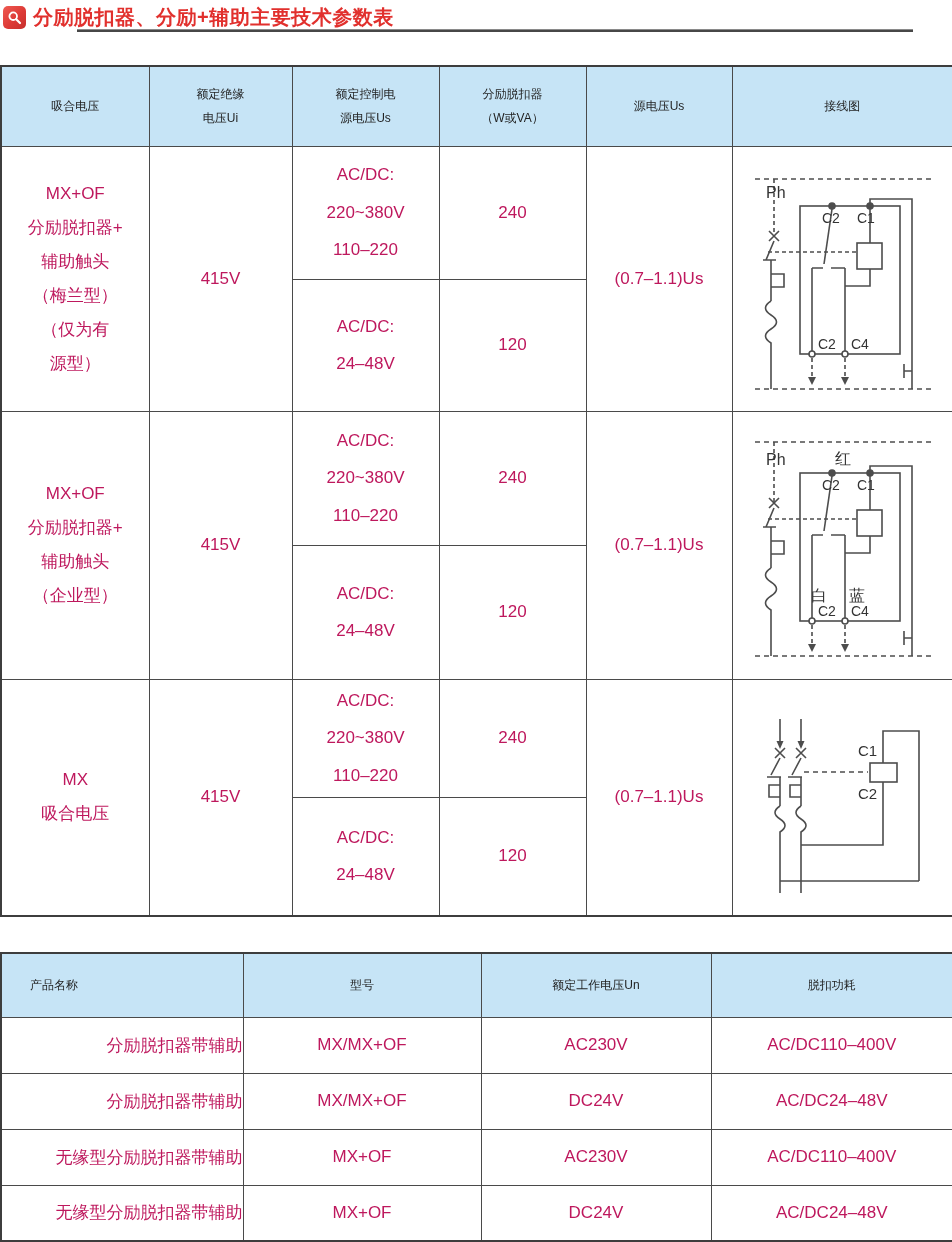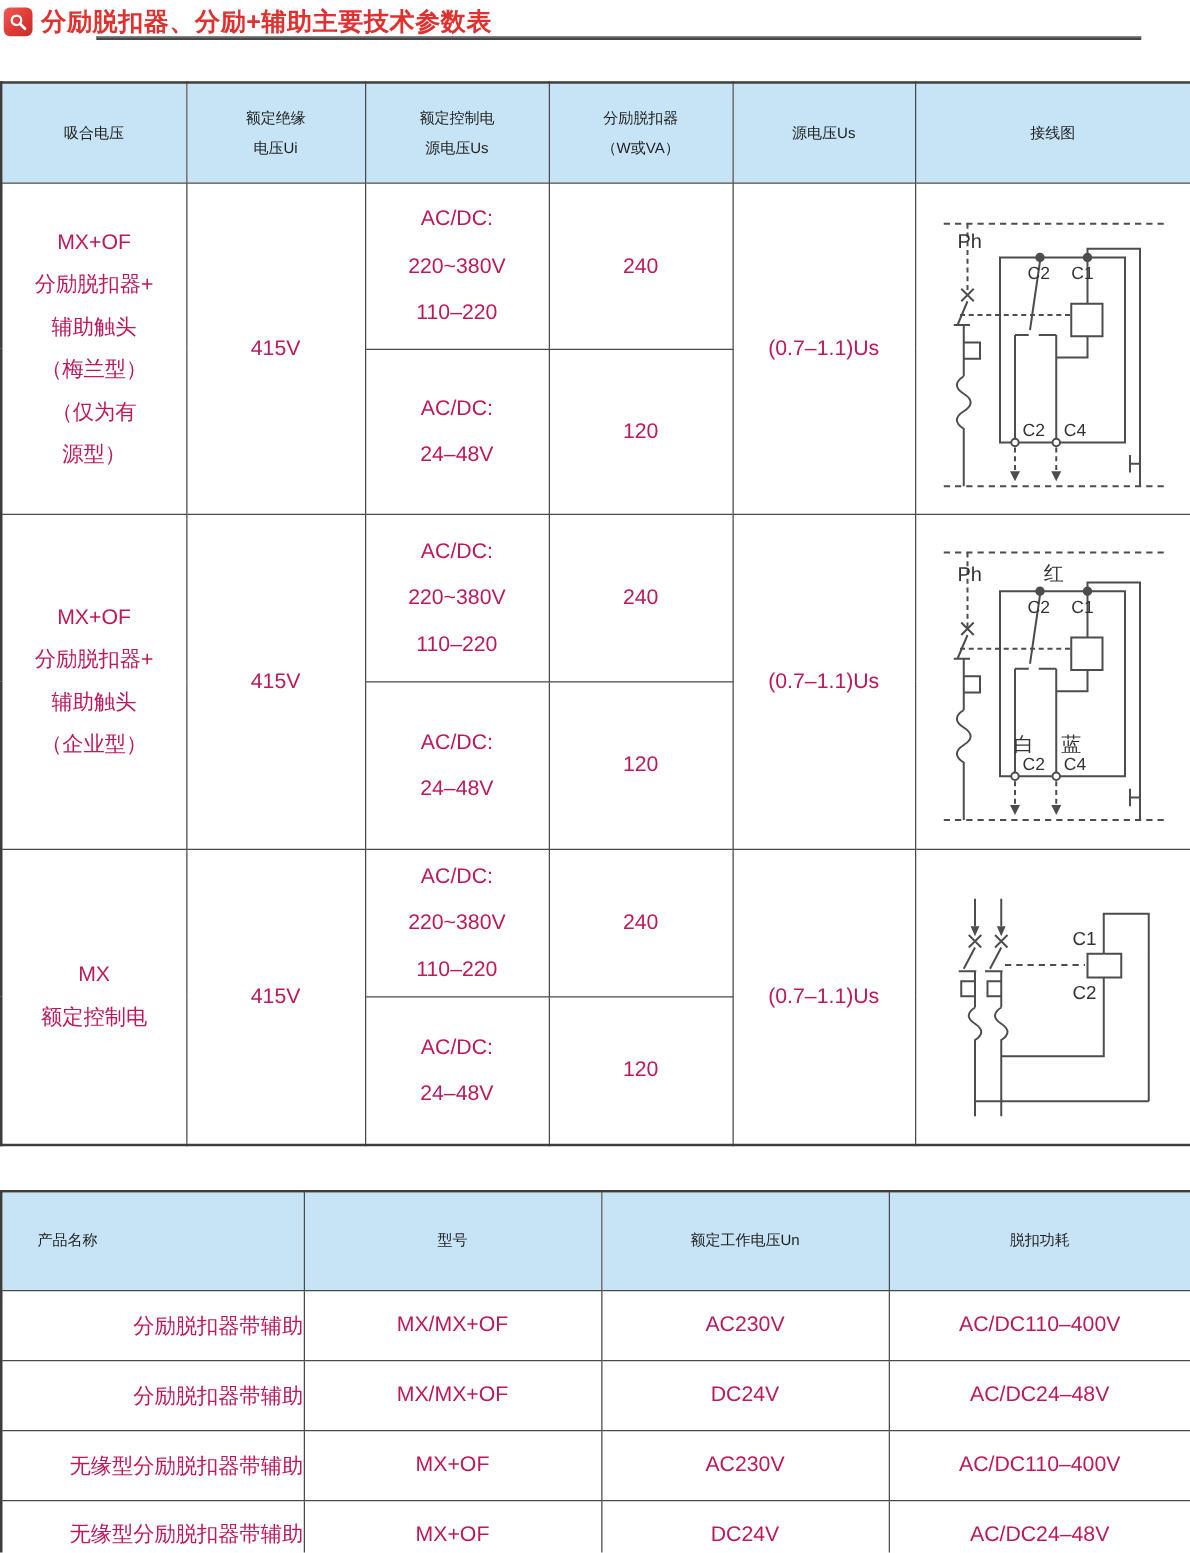--- a/index.html
+++ b/index.html
@@ -185,21 +185,21 @@
       </td>
     </tr>
     <tr style="height:134px">
       <td class="us">AC/DC:
 24–48V</td>
       <td>120</td>
     </tr>
 
     <tr style="height:118px">
       <td rowspan="2" class="pre">MX
-额定控制电</td>
+吸合电压</td>
       <td rowspan="2">415V</td>
       <td class="us">AC/DC:
 220~380V
 110–220</td>
       <td>240</td>
       <td rowspan="2">(0.7–1.1)Us</td>
       <td rowspan="2" class="diag-cell">
         <svg class="dg" width="211" height="225" viewBox="0 0 211 225">
           <g stroke="#4d4d4d" stroke-width="1.6" fill="none">
             <path d="M43 34 V56 M64 34 V56"></path>
@@ -235,21 +235,21 @@
     </table>
 
   <table class="t2">
     <colgroup>
       <col style="width:242px">
         <col style="width:238px">
         <col style="width:230px">
         <col style="width:242px">
     </colgroup>
     <tbody>
-        <tr style="height:79px">
+        <tr style="height:64px">
       <td class="th c1">产品名称</td>
       <td class="th">型号</td>
       <td class="th">额定工作电压Un</td>
       <td class="th">脱扣功耗</td>
     </tr>
     <tr style="height:56px">
       <td class="c1">分励脱扣器带辅助</td>
       <td>MX/MX+OF</td>
       <td>AC230V</td>
       <td>AC/DC110–400V</td>

